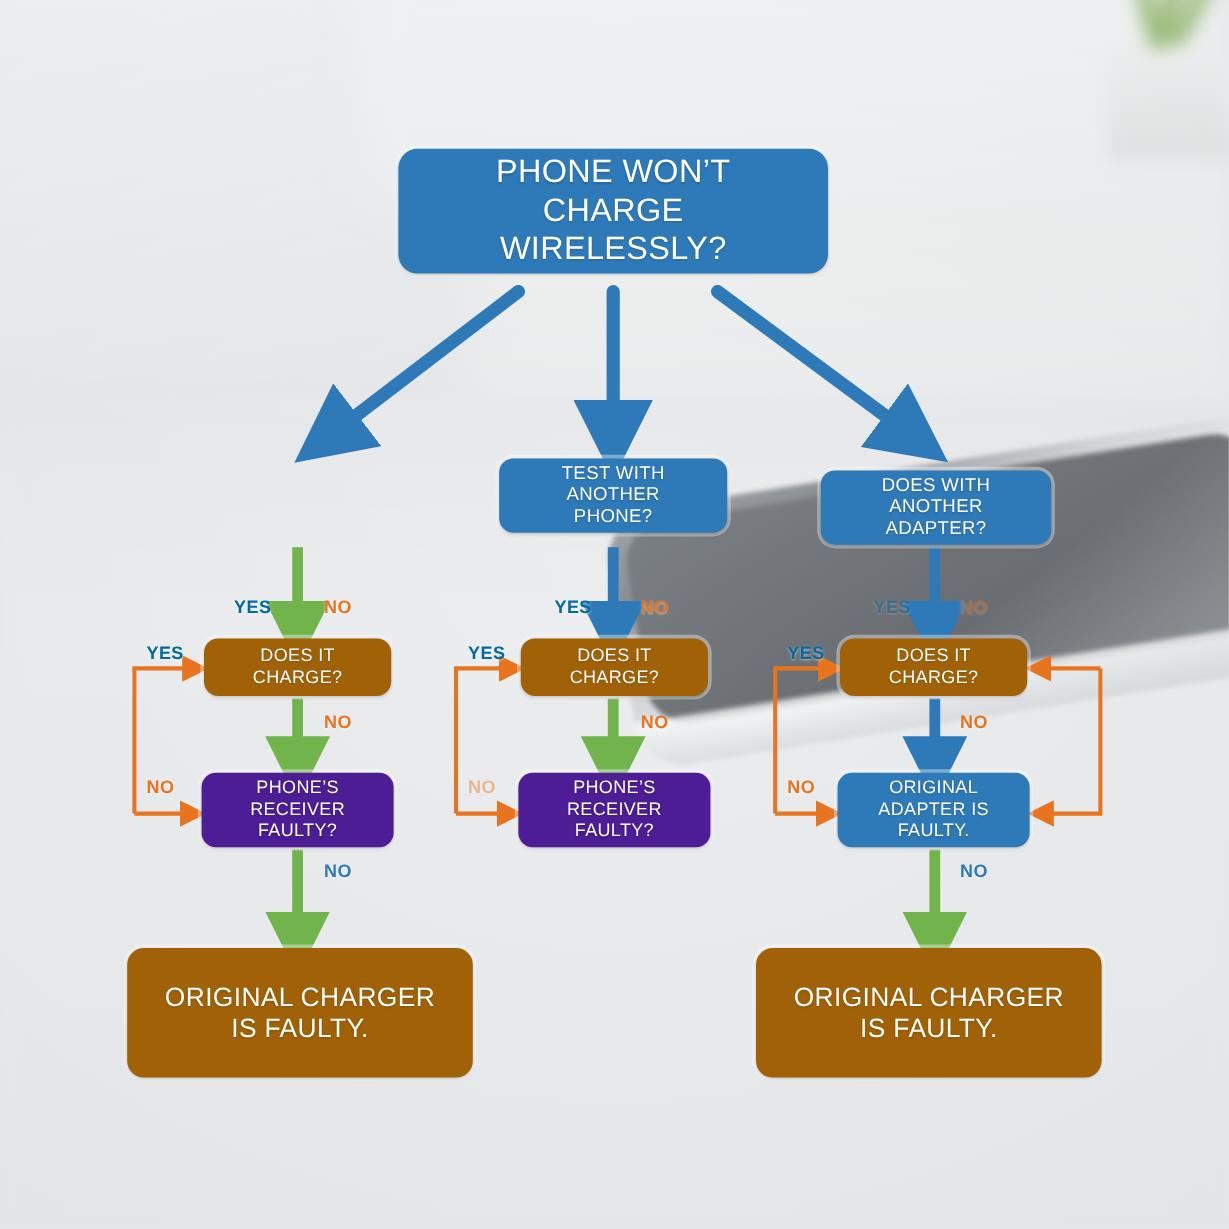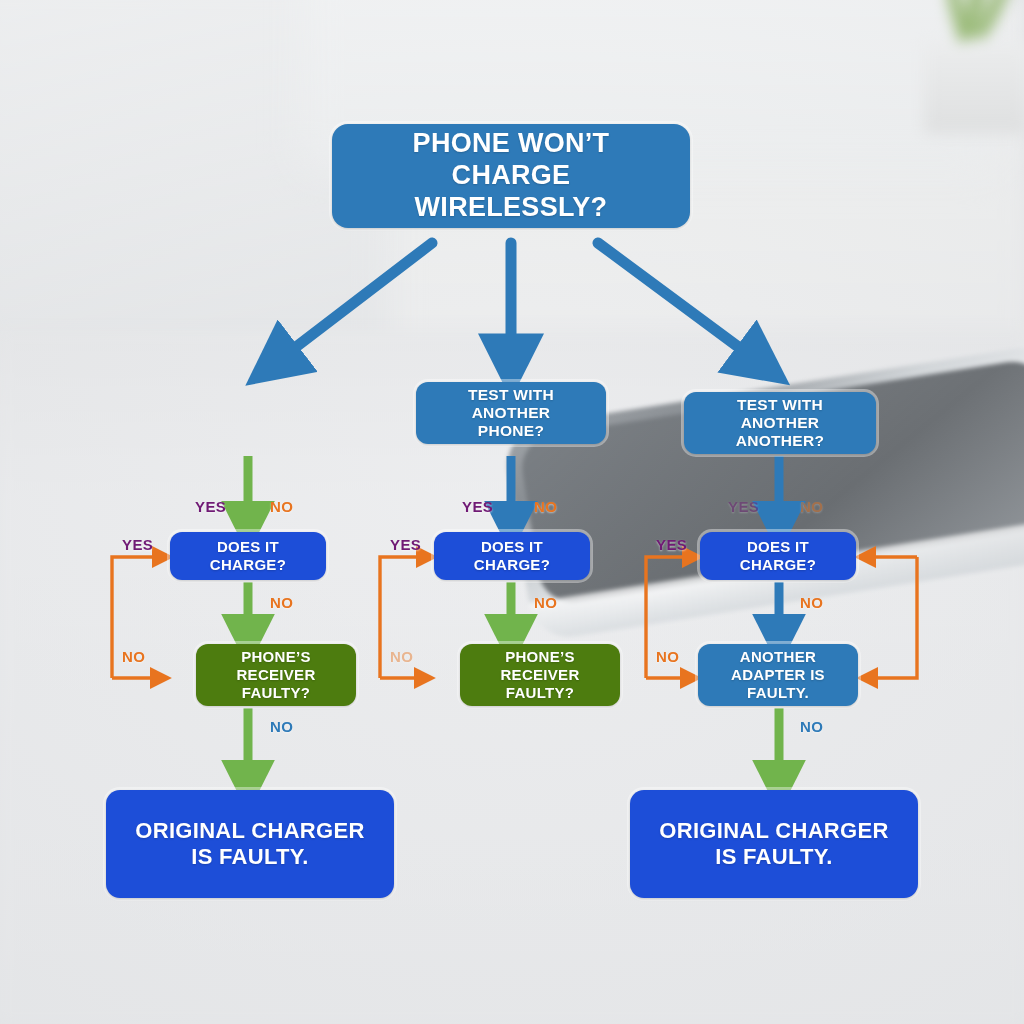--- a/index.html
+++ b/index.html
@@ -30,27 +30,27 @@
     background:linear-gradient(160deg,#8f9499 0%,#6f757b 18%,#c9ced2 38%,#eceef0 55%,#b9bfc4 78%,#8b9197 100%);}
   .bg-phone .screen{position:absolute;left:14px;top:12px;right:16px;bottom:34px;border-radius:34px;
     background:linear-gradient(150deg,#5e646a,#3f4449 60%,#71777d);}
   .bg-phone .edge{position:absolute;left:0;bottom:0;width:100%;height:40px;border-radius:0 0 42px 42px;
     background:linear-gradient(180deg,rgba(255,255,255,.75),rgba(210,215,219,.95));}
   .bg-vig{position:absolute;inset:0;background:
       radial-gradient(120% 95% at 50% 45%,rgba(255,255,255,.18) 0%,rgba(222,224,226,.35) 70%,rgba(206,209,212,.55) 100%);}
 
   
   .node{position:absolute;display:flex;align-items:center;justify-content:center;
-    text-align:center;color:#ffffff;font-weight:bold;letter-spacing:.3px;
+    text-align:center;color:#ffffff;font-weight:normal;letter-spacing:.3px;
     border-radius:12px;box-sizing:border-box;padding:6px 28px;
     box-shadow:0 1px 3px rgba(0,0,0,.18), 0 0 0 3px rgba(255,255,255,.40);
     text-shadow:0 1px 2px rgba(0,0,0,.18);line-height:1.18;z-index:5;}
   .blue{background:#2e7ab8;}
-  .green{background:#1d4ed8;justify-content:center;}
-  .orange{background:#4d7c0f;margin-left:28px;}
+  .green{background:#a16207;justify-content:center;}
+  .orange{background:#4c1d95;}
 
   #title-node{left:332px;top:124px;width:358px;height:104px;font-size:27px;border-radius:16px;}
   .branch-node{height:62px;font-size:15.5px;}
   #branch-left{left:152px;top:392px;width:192px;}
   #branch-mid{left:416px;top:382px;width:190px;}
   #branch-right{left:684px;top:392px;width:192px;}
   .charge-node{height:48px;font-size:15px;}
   #charge-left{left:170px;top:532px;width:156px;}
   #charge-mid{left:434px;top:532px;width:156px;}
   #charge-right{left:700px;top:532px;width:156px;}
@@ -58,21 +58,21 @@
   #fault-left{left:168px;top:644px;width:160px;}
   #fault-mid{left:432px;top:644px;width:160px;}
   #fault-right{left:698px;top:644px;width:160px;}
   .result-node{height:108px;font-size:22px;border-radius:14px;}
   #result-left{left:106px;top:790px;width:288px;}
   #result-right{left:630px;top:790px;width:288px;}
 
   
   .elabel{position:absolute;font-size:15px;font-weight:bold;letter-spacing:.4px;z-index:6;
     text-shadow:0 1px 2px rgba(255,255,255,.55);}
-  .yes{color:#701a75;}
+  .yes{color:#0369a1;}
   .no-orange{color:#e8741f;}
   .no-blue{color:#2e7ab8;}
   .faded{opacity:.45;}
 
   svg.wires{position:absolute;inset:0;width:1024px;height:1024px;z-index:3;}
 </style>
 </head>
 <body>
 
 <div id="stage">
@@ -138,41 +138,41 @@
   </svg>
 
   <div class="node blue" id="title-node">
     <span>PHONE WON’T CHARGE WIRELESSLY?</span>
   </div>
 
   <div class="node blue branch-node" id="branch-mid">
     <span>TEST WITH ANOTHER PHONE?</span>
   </div>
   <div class="node blue branch-node" id="branch-right">
-    <span>TEST WITH ANOTHER ANOTHER?</span>
+    <span>DOES WITH ANOTHER ADAPTER?</span>
   </div>
 
   <div class="node green charge-node" id="charge-left">
     <span>DOES IT CHARGE?</span>
   </div>
   <div class="node green charge-node" id="charge-mid">
     <span>DOES IT CHARGE?</span>
   </div>
   <div class="node green charge-node" id="charge-right">
     <span>DOES IT CHARGE?</span>
   </div>
 
   <div class="node orange mid-node" id="fault-left">
     <span>PHONE’S RECEIVER FAULTY?</span>
   </div>
   <div class="node orange mid-node" id="fault-mid">
     <span>PHONE’S RECEIVER FAULTY?</span>
   </div>
   <div class="node blue mid-node" id="fault-right">
-    <span>ANOTHER ADAPTER IS FAULTY.</span>
+    <span>ORIGINAL ADAPTER IS FAULTY.</span>
   </div>
 
   <div class="node green result-node" id="result-left">
     <span>ORIGINAL CHARGER IS FAULTY.</span>
   </div>
   <div class="node green result-node" id="result-right">
     <span>ORIGINAL CHARGER IS FAULTY.</span>
   </div>
 
   <span class="elabel yes" style="left:195px;top:498px;">YES</span>

